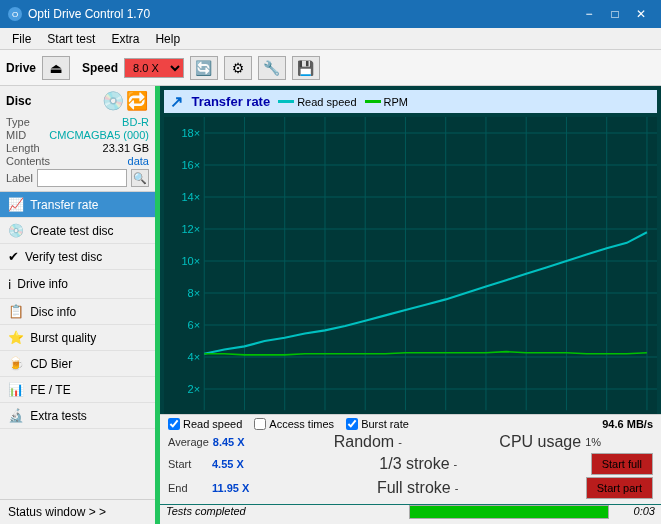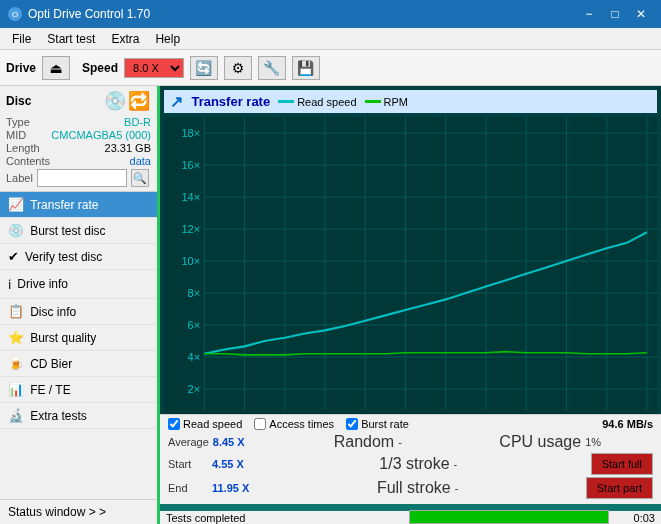--- a/index.html
+++ b/index.html
@@ -85,21 +85,21 @@
     .main-layout {
       display: flex;
       height: calc(524px - 28px - 22px - 36px);
     }
 
     
     .sidebar {
       width: 160px;
       min-width: 160px;
       background: #f0f0f0;
-      border-right: 3px solid #22c55e;
+      border-right: 5px solid #22c55e;
       display: flex;
       flex-direction: column;
       overflow: hidden;
     }
 
     
     .disc-section {
       padding: 4px 6px;
       border-bottom: 1px solid #d0d0d0;
     }
@@ -239,25 +239,26 @@
       font-size: 11px;
       background: #b91c1c;
       border: 1px solid #aaa;
       cursor: pointer;
     }
 
     
     .status-bar {
       height: 20px;
       background: #f0f0f0;
-      border-top: 7px solid #0f766e;
-      display: flex;
-      align-items: flex-end;
+      border-top: 1px solid #0f766e;
+      display: flex;
+      align-items: flex-start;
       padding: 0 6px;
       gap: 6px;
+      font-style: italic;
     }
     .status-text { font-size: 11px; flex: 1; }
     .progress-bar-container {
       width: 200px;
       height: 14px;
       background: #e0e0e0;
       border: 1px solid #aaa;
       position: relative;
     }
     .progress-bar-fill {
@@ -339,21 +340,21 @@
       </div>
     </div>
 
     <div class="nav-section">
       <div class="nav-item active">
         <span class="nav-item-icon">📈</span>
         <span>Transfer rate</span>
       </div>
       <div class="nav-item">
         <span class="nav-item-icon">💿</span>
-        <span>Burst test disc</span>
+        <span>Create test disc</span>
       </div>
       <div class="nav-item">
         <span class="nav-item-icon">✔</span>
         <span>Verify test disc</span>
       </div>
       <div class="nav-item">
         <span class="nav-item-icon">ℹ</span>
         <span>Drive info</span>
       </div>
       <div class="nav-item">

